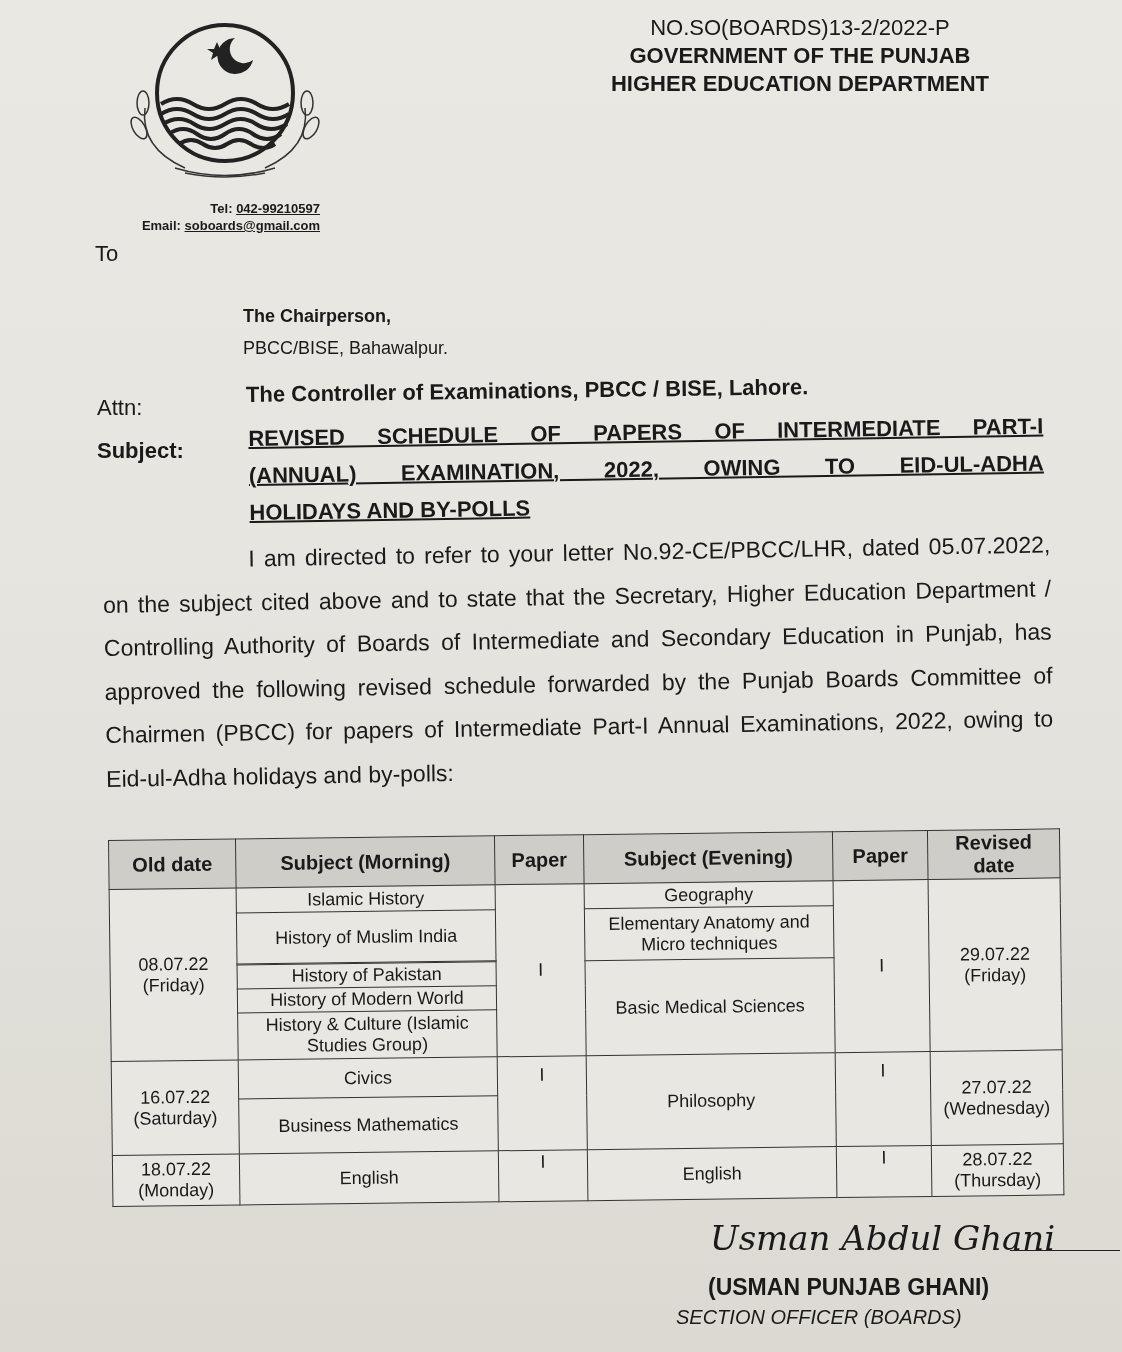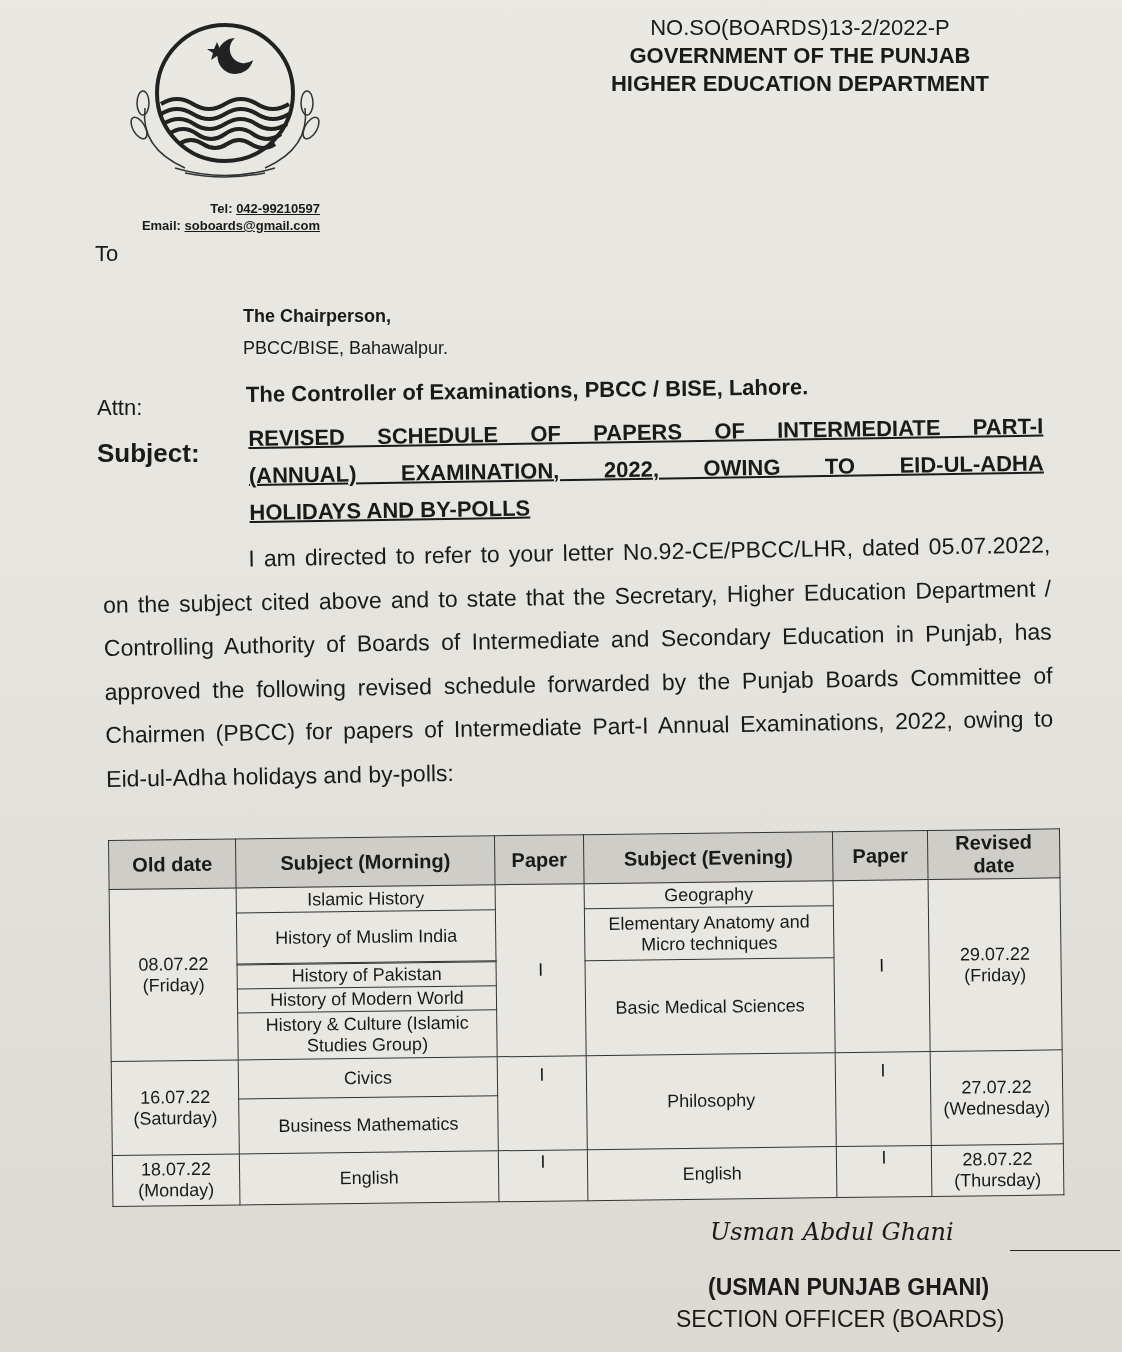--- a/index.html
+++ b/index.html
@@ -15,37 +15,37 @@
   .header { left:580px; top:14px; width:440px; text-align:center; }
   .header .ref { font-size:22px; line-height:28px; }
   .header .gov { font-size:22px; font-weight:bold; line-height:28px; }
   .header .dated { font-size:22px; line-height:28px; margin-top:12px; }
   .header sup { font-size:12px; }
   .to { left:95px; top:241px; font-size:22px; }
   .addressee { left:243px; top:300px; font-size:18px; line-height:32px; }
   .addressee .name { font-weight:bold; }
   .attn-label { left:97px; top:395px; font-size:22px; font-weight:normal; }
   .attn-val { left:246px; top:382px; font-size:22px; font-weight:bold; transform:rotate(-0.8deg); transform-origin:left; }
-  .subj-label { left:97px; top:438px; font-size:26px; font-weight:bold; }
+  .subj-label { left:97px; top:438px; font-size:22px; font-weight:bold; }
   .subj { left:248px; top:420px; width:795px; font-size:22px; font-weight:bold; line-height:37px; text-align:justify; text-align-last:justify; transform:rotate(-0.9deg); transform-origin:left top; font-family:"Liberation Sans Narrow","Liberation Sans",sans-serif; }
   .subj span { text-decoration:underline; text-decoration-thickness:2px; }
   .subj .last { text-align-last:left; }
   .body-text { left:102px; top:540px; width:948px; font-size:23px; line-height:43.5px; text-align:justify; transform:rotate(-1deg); transform-origin:left top; }
   .body-text .indent { display:inline-block; width:146px; }
   table.sched {
     position:absolute; left:108px; top:840px; width:952px; border-collapse:collapse;
     font-size:18px; transform:rotate(-0.7deg); transform-origin:left top; background:#e8e7e2;
   }
   table.sched th, table.sched td { border:1.5px solid #333; text-align:center; padding:1px 4px; vertical-align:middle; }
   table.sched th { background:#cfcdc8; font-weight:bold; font-size:20px; }
   .sig-area { left:680px; top:1218px; width:440px; }
-  .sig { font-family:"DejaVu Serif", serif; font-style:italic; font-size:24px; margin-left:30px; }
+  .sig { font-family:"DejaVu Serif", serif; font-style:italic; font-size:34px; margin-left:30px; }
   .sig-line { position:absolute; left:330px; top:32px; width:110px; border-top:1.5px solid #222; }
   .sig-name { left:708px; top:1274px; font-size:23px; font-weight:bold; }
-  .sig-title { left:676px; top:1306px; font-size:23px; }
+  .sig-title { left:676px; top:1306px; font-size:20px;font-style:italic; }
 </style>
 </head>
 <body>
 
 <div class="abs logo">
   <svg width="200" height="170" viewBox="0 0 200 170">
     <circle cx="100" cy="75" r="68" fill="none" stroke="#222" stroke-width="4"></circle>
     <path d="M110 20 a18 18 0 1 0 18 22 a14 14 0 1 1 -18 -22z" fill="#222"></path>
     <polygon points="92,24 95,31 102,31 96,35 98,42 92,38 86,42 88,35 82,31 89,31" fill="#222"></polygon>
     <g fill="none" stroke="#222" stroke-width="4">

